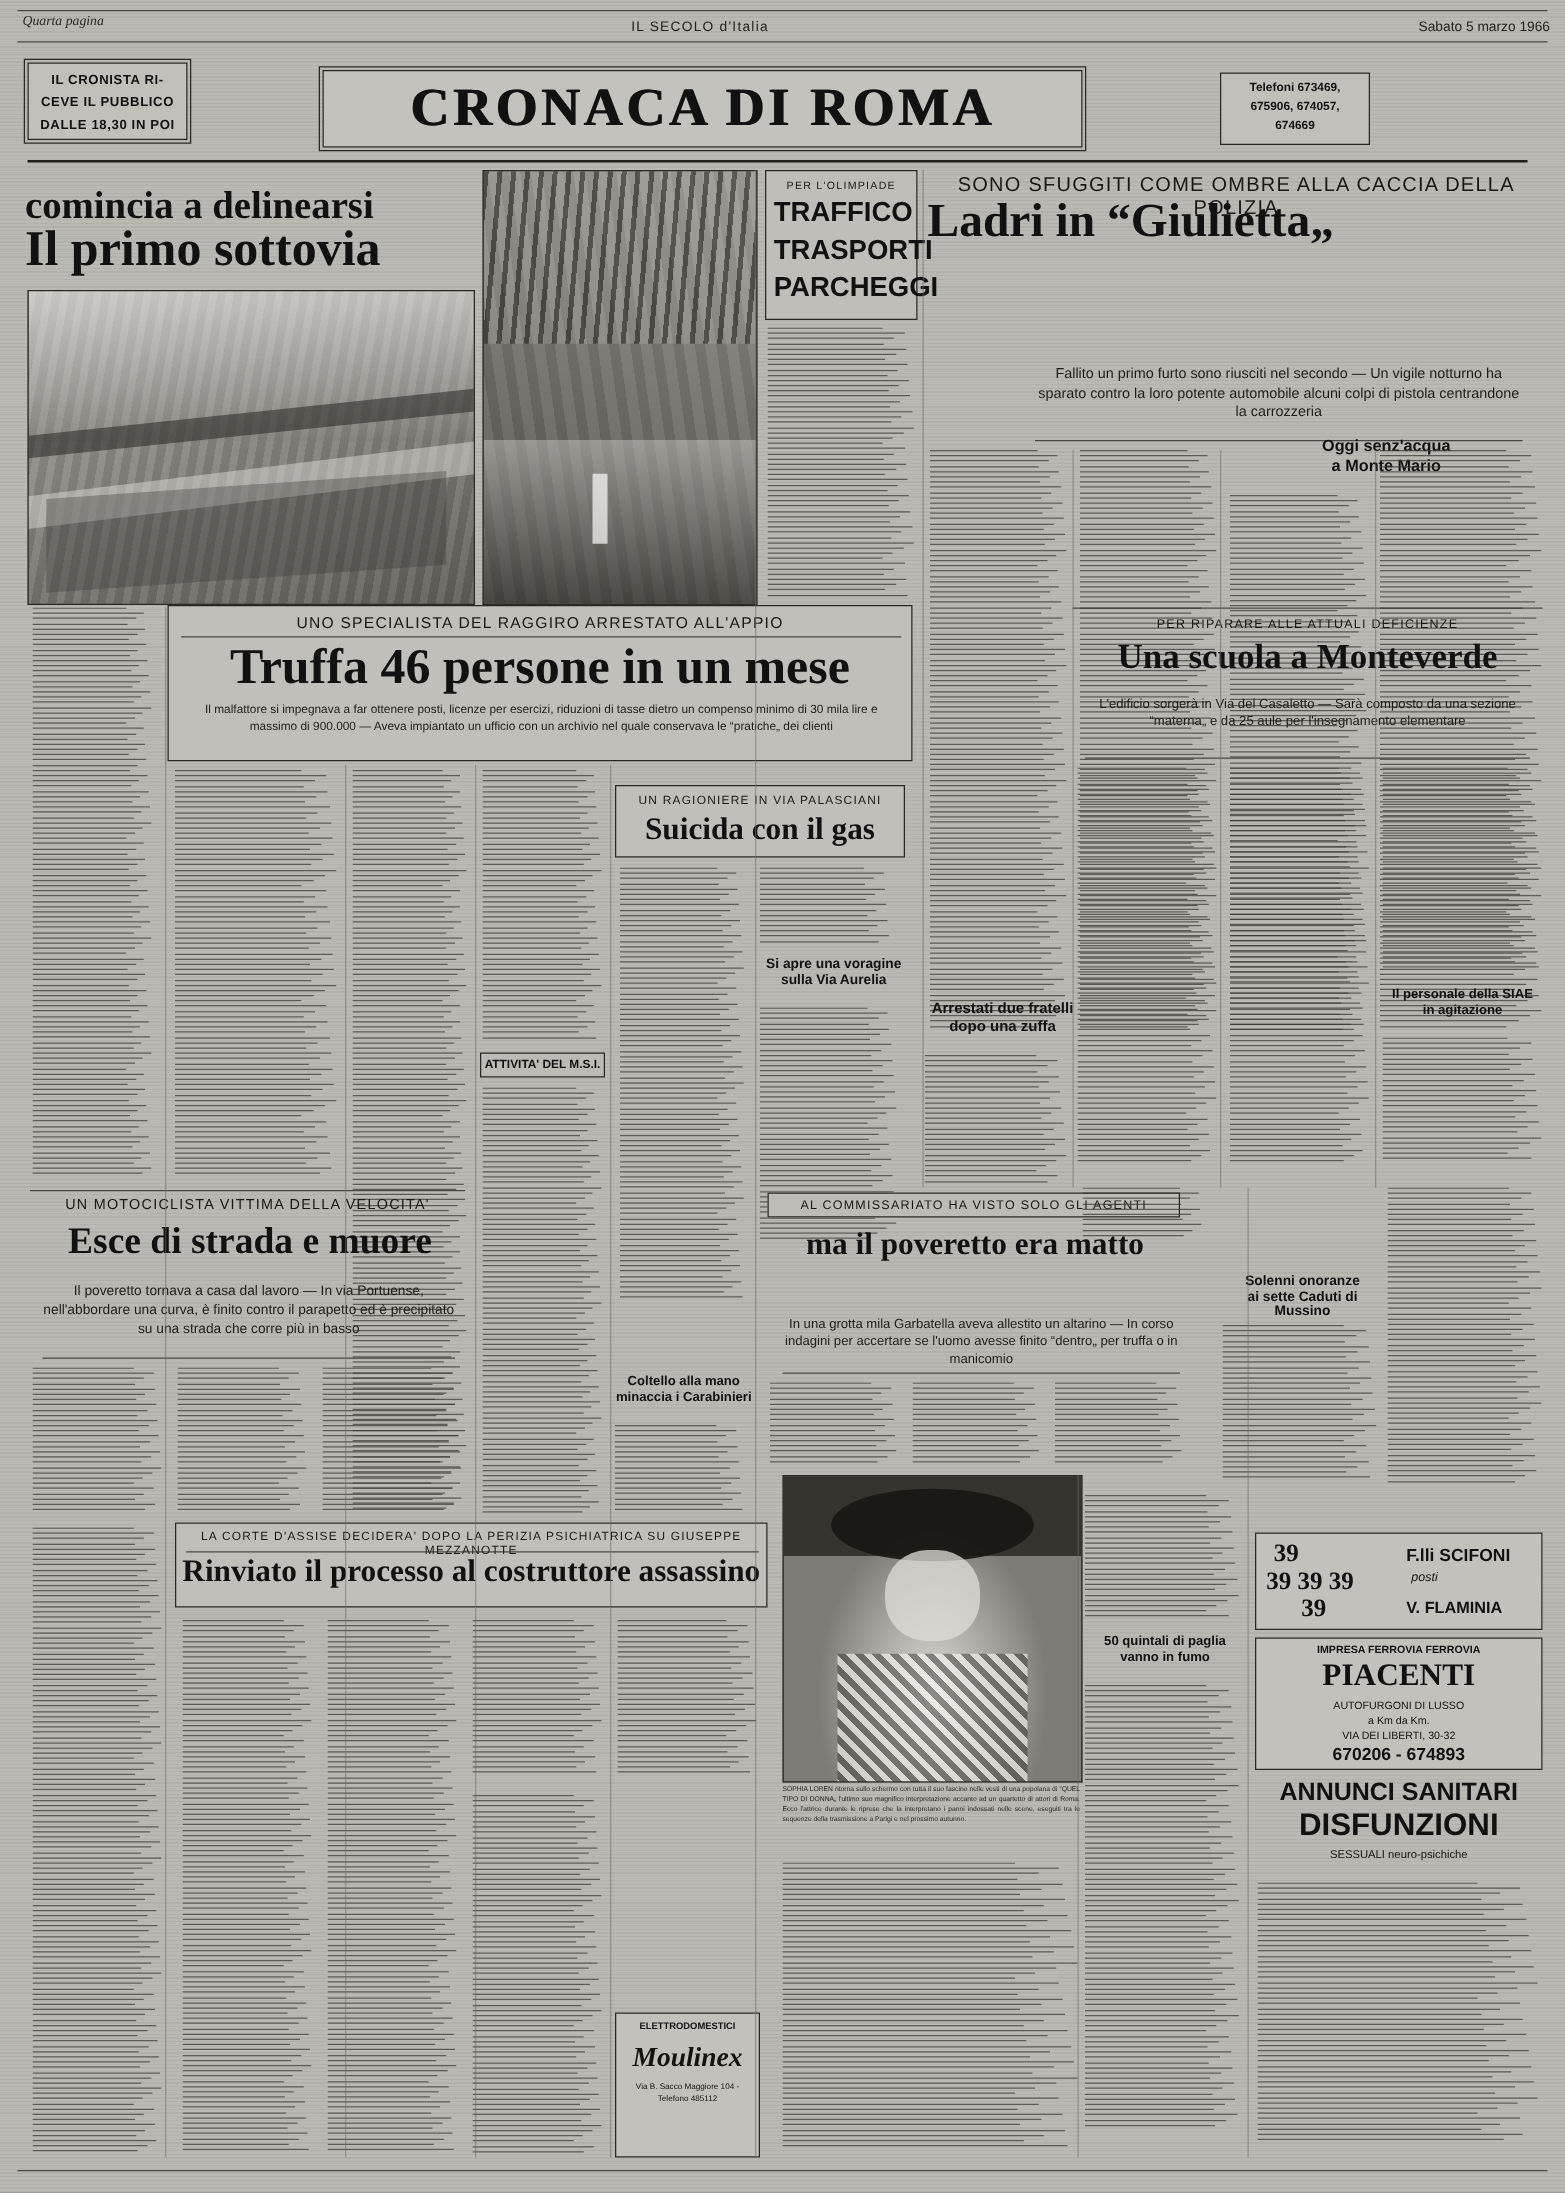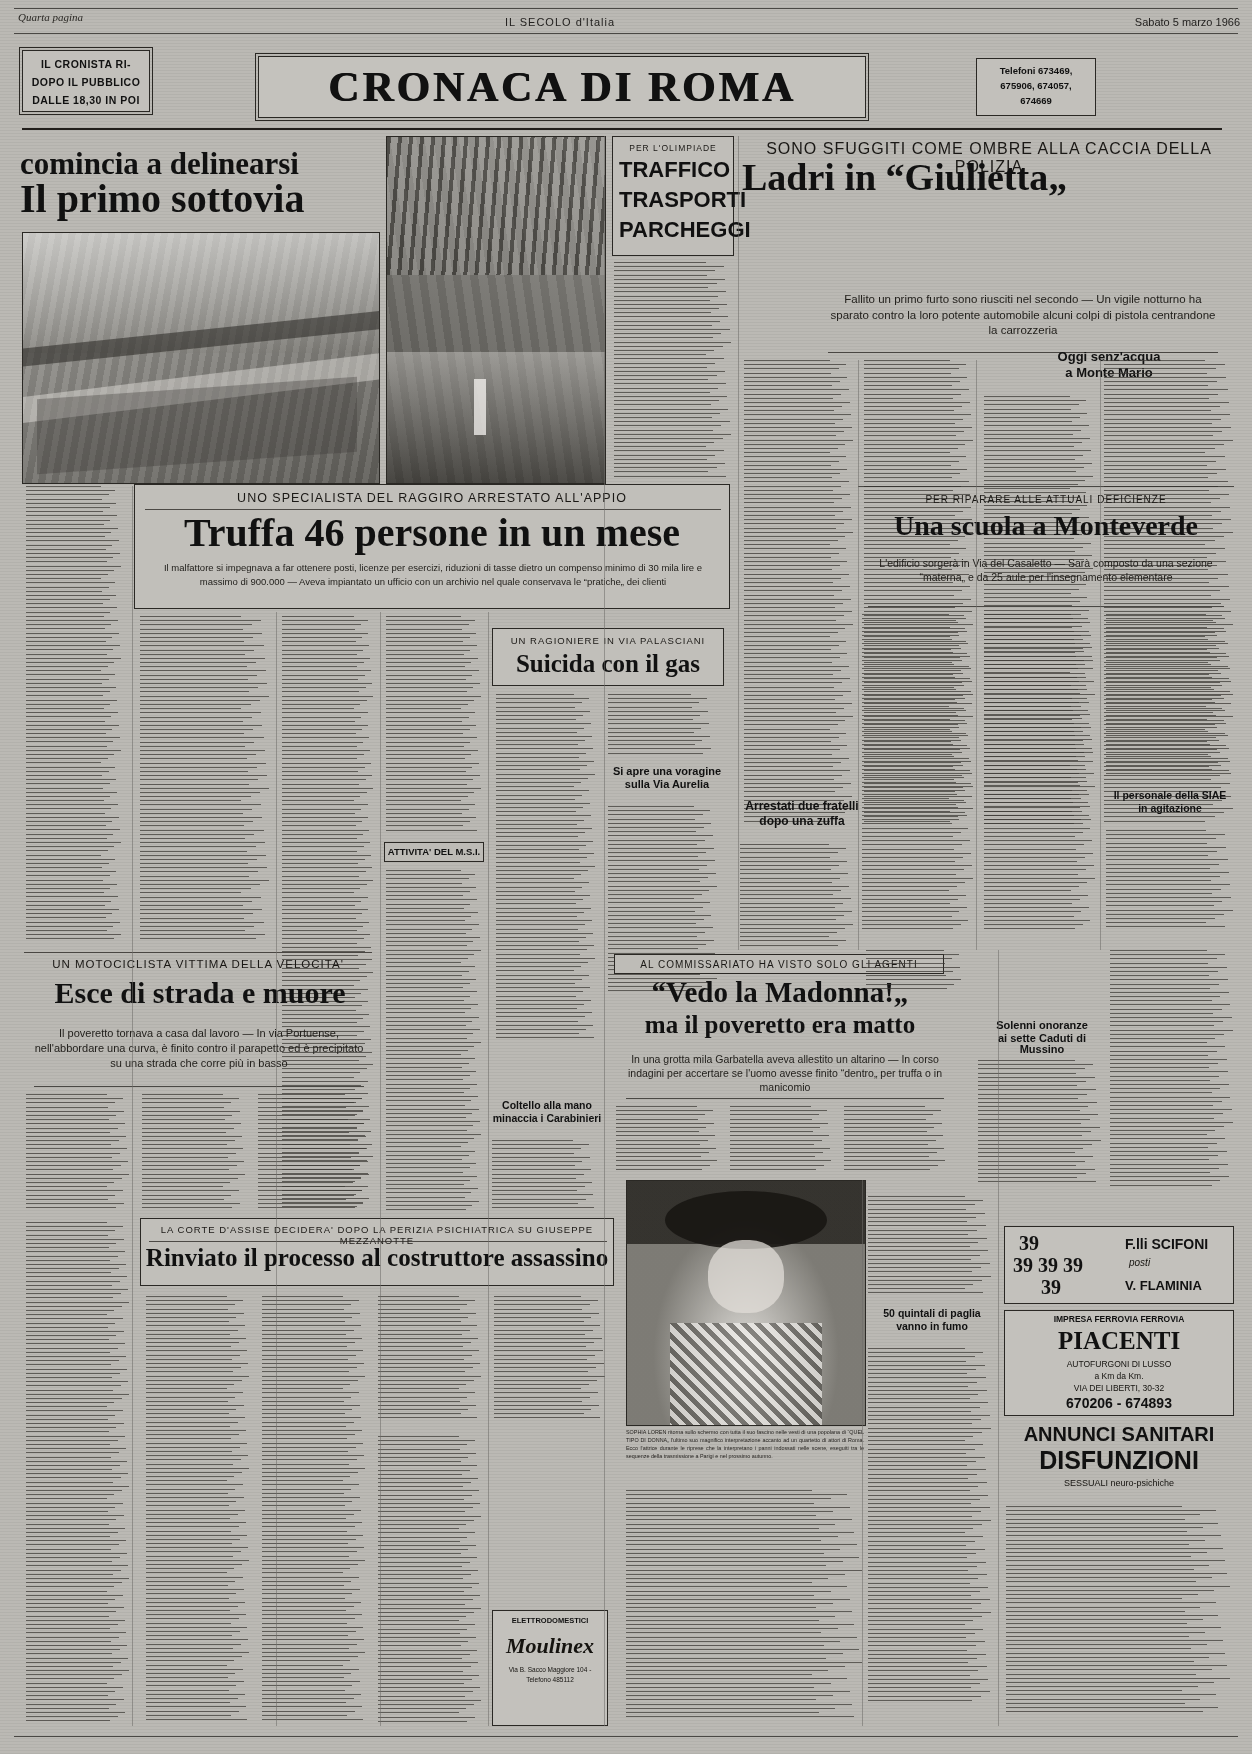--- a/index.html
+++ b/index.html
@@ -44,21 +44,21 @@
   <div class="bx center" style="left:430px;top:16px;width:260px;height:16px;font-size:11px;font-family:'Liberation Sans',sans-serif;letter-spacing:1px;color:#242220;">
     <span>IL SECOLO d'Italia</span>
   </div>
   <div class="bx" style="left:1070px;top:16px;width:170px;height:16px;font-size:11px;font-family:'Liberation Sans',sans-serif;color:#242220;text-align:right;">
     <span>Sabato 5 marzo 1966</span>
   </div>
   <div class="hr" style="left:14px;top:33px;width:1224px;"></div>
 
   <div class="bx dbl" style="left:22px;top:50px;width:128px;height:62px;background:#c2c0bb;">
     <div class="hdsans" style="position:absolute;left:0;top:8px;width:100%;text-align:center;font-size:10.5px;letter-spacing:.5px;">IL CRONISTA RI-</div>
-    <div class="hdsans" style="position:absolute;left:0;top:26px;width:100%;text-align:center;font-size:10.5px;letter-spacing:.5px;">DOPO IL PUBBLICO</div>
+    <div class="hdsans" style="position:absolute;left:0;top:26px;width:100%;text-align:center;font-size:10.5px;letter-spacing:.5px;">CEVE IL PUBBLICO</div>
     <div class="hdsans" style="position:absolute;left:0;top:44px;width:100%;text-align:center;font-size:10.5px;letter-spacing:.5px;">DALLE 18,30 IN POI</div>
   </div>
 
   <div class="bx dbl" style="left:258px;top:56px;width:608px;height:62px;background:#c4c2bd;">
     <div class="hd center" style="position:absolute;left:0;top:8px;width:100%;font-size:43px;letter-spacing:3px;font-family:'Liberation Serif',serif;text-shadow:1px 0 0 #111;">CRONACA DI ROMA</div>
   </div>
 
   <div class="bx boxline" style="left:976px;top:58px;width:120px;height:58px;background:#c2c0bb;">
     <div class="hdsans" style="position:absolute;left:0;top:7px;width:100%;text-align:center;font-size:9.5px;">Telefoni 673469,</div>
     <div class="hdsans" style="position:absolute;left:0;top:22px;width:100%;text-align:center;font-size:9.5px;">675906, 674057,</div>
@@ -1646,21 +1646,20 @@
       <i style="width:86%"></i>
       <i style="width:79%"></i>
       <i style="width:94%"></i>
       <i style="width:87%"></i>
     </div>
 
   <div class="bx boxline" style="left:614px;top:954px;width:330px;height:20px;background:#bebcb7;">
     <div class="kicker center" style="position:absolute;left:0;top:4px;width:100%;font-size:10px;">AL COMMISSARIATO HA VISTO SOLO GLI AGENTI</div>
   </div>
   <div class="bx" style="left:608px;top:978px;width:344px;height:70px;">
-    <div class="hd center" style="font-size:29px;">“Vedo la Madonna!„</div>
     <div class="hd center" style="font-size:25px;margin-top:5px;">ma il poveretto era matto</div>
   </div>
   <div class="bx sub" style="left:626px;top:1052px;width:318px;font-size:10.5px;">In una grotta mila Garbatella aveva allestito un altarino — In corso indagini per accertare se l'uomo avesse finito “dentro„ per truffa o in manicomio</div>
   <div class="hr" style="left:626px;top:1098px;width:318px;"></div>
   <div class="txt" style="left:616px;top:1106px;width:104px;height:68px;">
       <i style="width:78%"></i>
       <i style="width:93%"></i>
       <i style="width:86%"></i>
       <i style="width:79%"></i>
       <i style="width:94%"></i>

